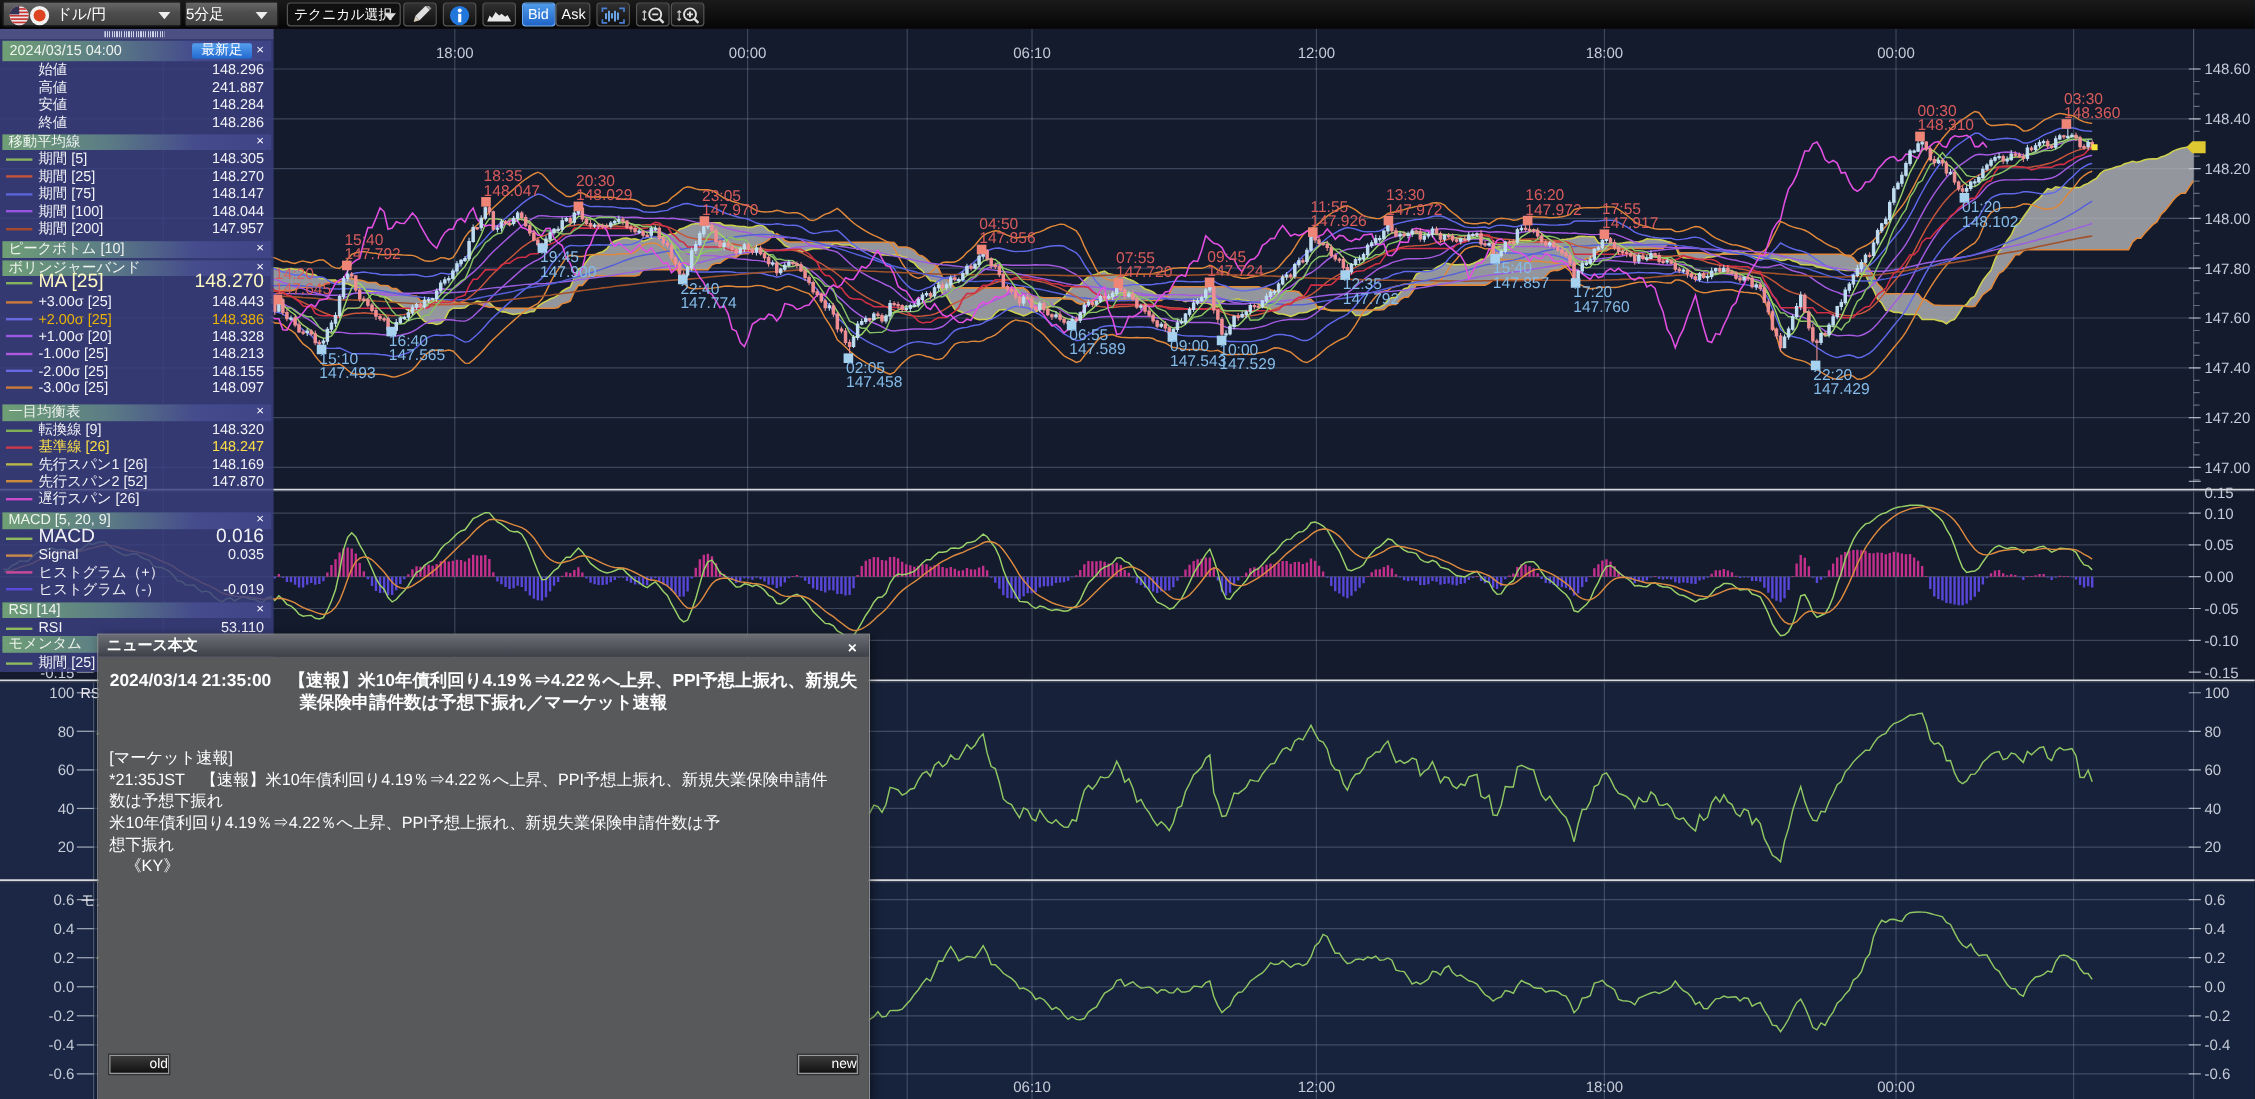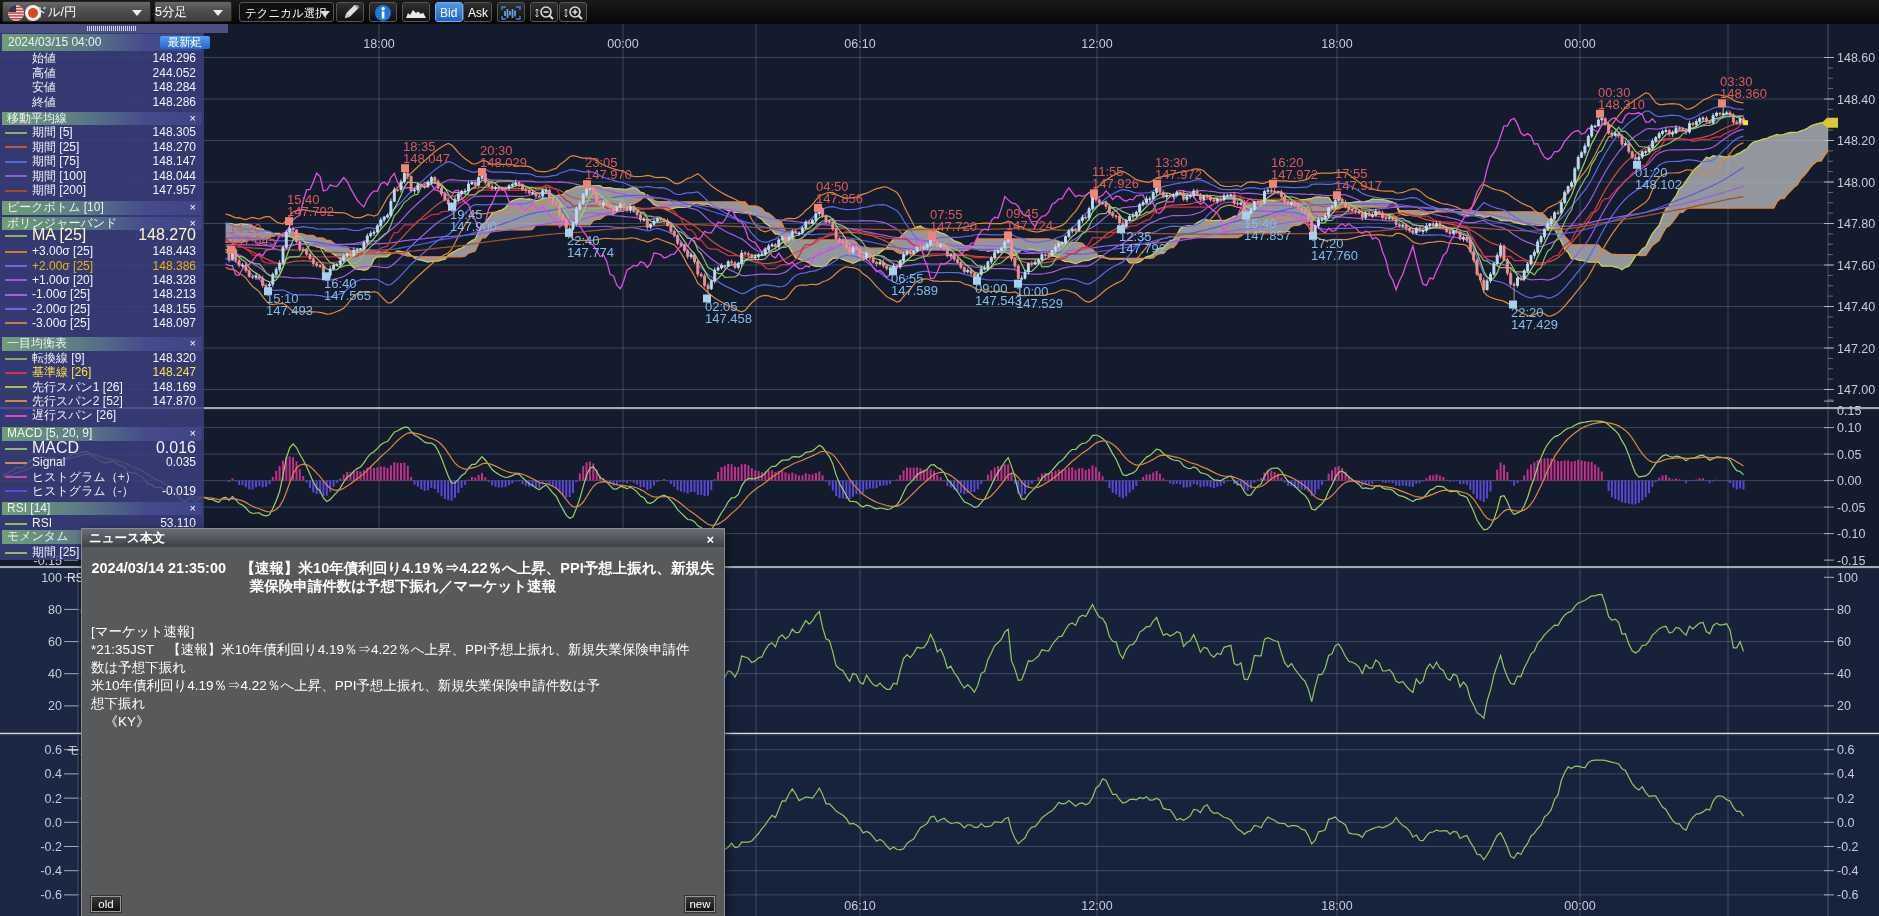--- a/index.html
+++ b/index.html
@@ -4,25 +4,25 @@
 html,body{width:1879px;height:916px;overflow:hidden;background:#131b2d;font-family:"Liberation Sans",sans-serif}
 #wrap{position:relative;width:1879px;height:916px}
 svg text{font-family:"Liberation Sans",sans-serif}
 #tb{position:absolute;left:0;top:0;width:1879px;height:24px;background:linear-gradient(#1a1a1a,#060606);z-index:30}
 #tb .dd{position:absolute;top:1px;height:21px;background:linear-gradient(#686868,#4d4d4d 45%,#404040);border:1px solid #222;border-radius:2px;color:#fff;font-size:12.5px;line-height:20px}
 #tb .arr{position:absolute;right:8px;top:8px;width:0;height:0;border-left:5px solid transparent;border-right:5px solid transparent;border-top:6px solid #eee}
 #tb .btn{position:absolute;top:2px;height:20px;background:linear-gradient(#303030,#101010);border:1px solid #555;border-radius:3px;color:#fff;line-height:18px}
 #tb .icon{width:28px}
 #strip{position:absolute;left:0;top:24px;width:228px;height:9px;background:#4b4f82;z-index:20}
 #ticks{position:absolute;left:87px;top:2px;width:50px;height:5px;background:repeating-linear-gradient(90deg,#cfd3e8 0 1px,transparent 1px 2px)}
-#panel{position:absolute;left:0;top:33px;width:204px;height:527px;background:rgba(58,63,128,0.84);z-index:20}
+#panel{position:absolute;left:0;top:33px;width:228px;height:527px;background:rgba(58,63,128,0.84);z-index:20}
 #pp{position:absolute;left:81px;top:528px;width:644px;height:390px;border:1px solid #8a8a8a;z-index:40;box-shadow:2px 2px 8px rgba(0,0,0,0.5)}
 #ppt{height:18px;background:linear-gradient(#6a6d74,#3f414a);color:#fff;font-size:12.5px;font-weight:bold;line-height:18px;position:relative}
 #ppb{position:relative;height:370px;background:#58595b;color:#fff;overflow:hidden}
-.pbtn{position:absolute;bottom:5px;width:30px;height:16px;background:linear-gradient(#3a3a3a,#111);border:1px solid #999;outline:1px solid #333;color:#fff;font-size:11.5px;text-align:center;line-height:15px}
+.pbtn{position:absolute;bottom:22px;width:50px;height:16px;background:linear-gradient(#3a3a3a,#111);border:1px solid #999;outline:1px solid #333;color:#fff;font-size:11.5px;text-align:right;line-height:15px}
 </style></head>
 <body>
 <div id="wrap">
 <svg width="1879" height="916" viewBox="0 0 1879 916" font-family="Liberation Sans, sans-serif">
       <defs>
         <clipPath id="cpM">
           <rect x="0" y="409" width="1828" height="157"></rect>
         </clipPath>
       </defs>
       <rect width="1879" height="916" fill="#131b2d"></rect>
@@ -327,21 +327,21 @@
             <rect y="5.6" width="18" height="1.4" fill="#c33"></rect>
             <rect y="8.4" width="18" height="1.4" fill="#c33"></rect>
             <rect y="11.2" width="18" height="1.4" fill="#c33"></rect>
             <rect y="14" width="18" height="1.4" fill="#c33"></rect>
             <rect y="16.8" width="18" height="1.4" fill="#c33"></rect>
    <rect width="9" height="8" fill="#335"></rect>
           </g>
    <circle cx="26" cy="9" r="8" fill="#f2f2f2"></circle>
           <circle cx="26" cy="9" r="5" fill="#d42"></circle>
   </svg>
-  <span style="margin-left:32px">ドル/円</span><span class="arr"></span>
+  <span style="margin-left:44px">ドル/円</span><span class="arr"></span>
  </div>
  <div class="dd" style="left:154px;width:78px"><span style="margin-left:0">5分足</span><span class="arr"></span></div>
  <div class="btn" style="left:239px;width:95px;background:#101010"><span style="margin-left:5px;font-size:11.5px">テクニカル選択</span><span class="arr" style="border-top-color:#ddd;right:3px"></span></div>
  <div class="btn icon" style="left:336px"><svg width="20" height="16" style="margin:2px 0 0 3px">
           <g transform="rotate(45 10 8)">
             <rect x="7.5" y="-1" width="5" height="12" fill="#e0e0e0"></rect>
             <rect x="7.5" y="-3" width="5" height="2" fill="#999"></rect>
             <path d="M7.5 11 L12.5 11 L10 15.5 Z" fill="#d8cfc0"></path>
           </g>
         </svg></div>
@@ -376,21 +376,21 @@
       <div id="ticks"></div>
     </div>
 <div id="panel">
       <div style="position:absolute;left:2px;right:2px;top:1px;height:16.5px;background:linear-gradient(90deg,#6f9f76 0%,#5c7d85 38%,#454b8c 72%,#3f4486 100%);color:#eef3ee;font-size:12px;line-height:16.5px;white-space:nowrap"><span style="margin-left:6px">2024/03/15 04:00</span><span style="position:absolute;left:158px;top:1.5px;width:50px;height:13.5px;background:linear-gradient(#55a0ef,#2268cf);border-radius:2px;color:#fff;text-align:center;line-height:13.5px;font-size:11.5px">最新足</span><span style="position:absolute;right:6px;top:0;color:#fff;font-size:11px">×</span></div>
       <div style="position:absolute;left:2px;right:2px;top:18px;height:14.4px;color:#f2f2f7;font-size:12px;line-height:14.4px;white-space:nowrap">
         <span style="position:absolute;left:30px">始値</span>
         <span style="position:absolute;right:6px">148.296</span>
       </div>
       <div style="position:absolute;left:2px;right:2px;top:32.5px;height:14.4px;color:#f2f2f7;font-size:12px;line-height:14.4px;white-space:nowrap">
         <span style="position:absolute;left:30px">高値</span>
-        <span style="position:absolute;right:6px">244.052</span>
+        <span style="position:absolute;right:6px">241.887</span>
       </div>
       <div style="position:absolute;left:2px;right:2px;top:47px;height:14.4px;color:#f2f2f7;font-size:12px;line-height:14.4px;white-space:nowrap">
         <span style="position:absolute;left:30px">安値</span>
         <span style="position:absolute;right:6px">148.284</span>
       </div>
       <div style="position:absolute;left:2px;right:2px;top:61.5px;height:14.4px;color:#f2f2f7;font-size:12px;line-height:14.4px;white-space:nowrap">
         <span style="position:absolute;left:30px">終値</span>
         <span style="position:absolute;right:6px">148.286</span>
       </div>
       <div style="position:absolute;left:2px;right:2px;top:78.8px;height:13.5px;background:linear-gradient(90deg,#6f9f76 0%,#5c7d85 38%,#454b8c 72%,#3f4486 100%);color:#eef3ee;font-size:12px;line-height:13.5px;white-space:nowrap"><span style="margin-left:5px">移動平均線</span><span style="position:absolute;right:6px;top:0;color:#fff;font-size:11px">×</span></div>

